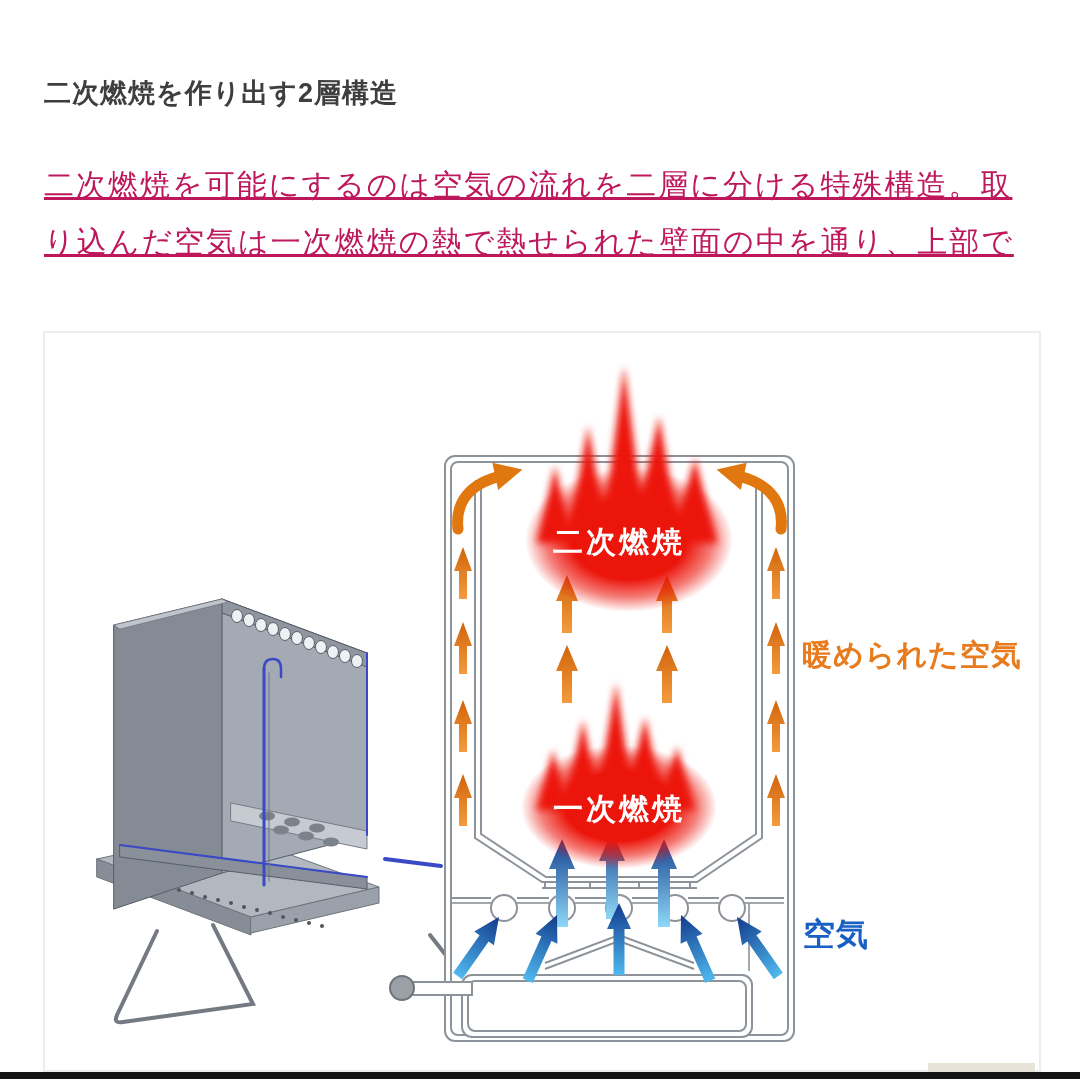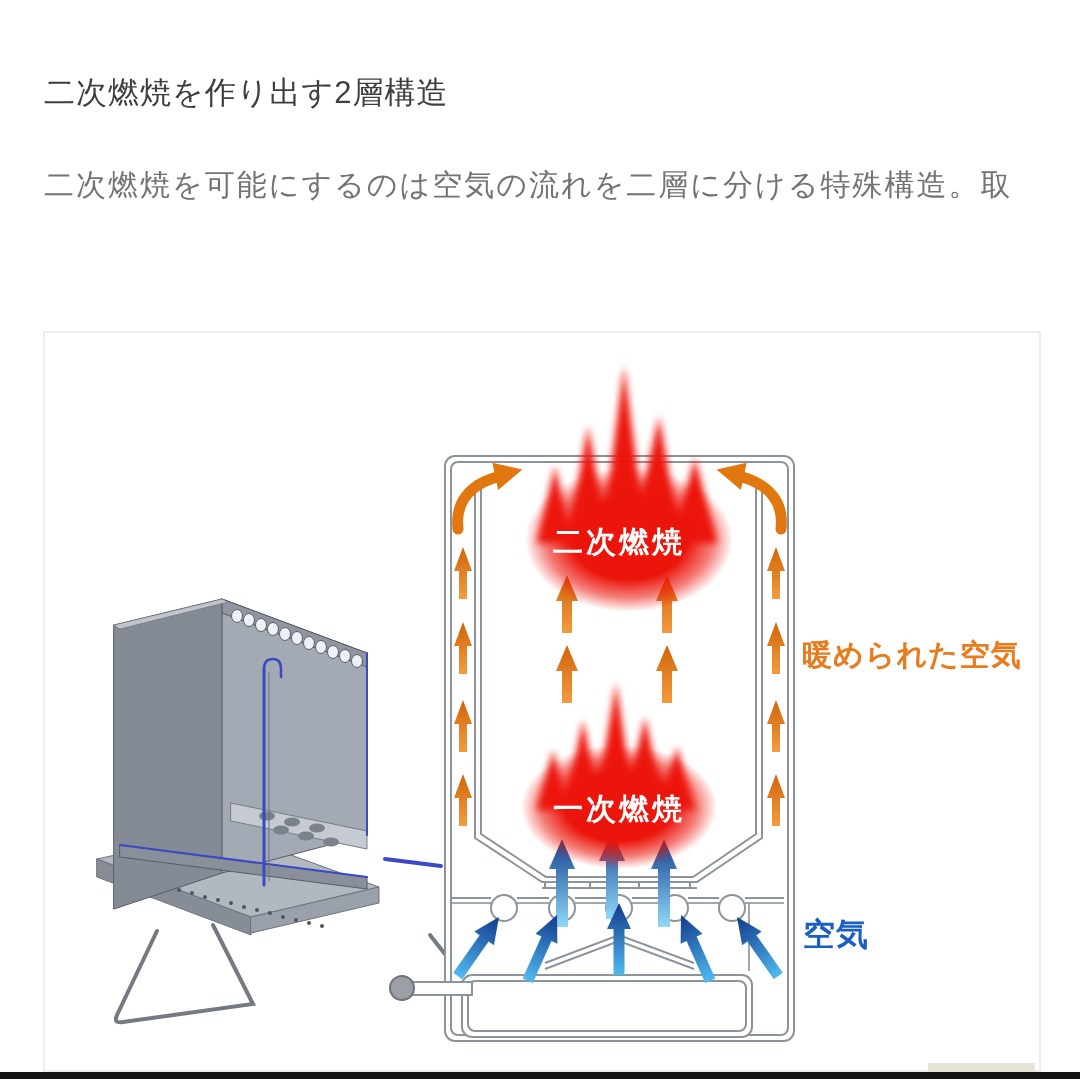--- a/index.html
+++ b/index.html
@@ -1,38 +1,39 @@
 <!DOCTYPE html>
 <html><head>
 <meta charset="utf-8">
 <style>
   html,body{margin:0;padding:0;background:#fff;}
   body{width:1080px;height:1079px;position:relative;overflow:hidden;
        font-family:"Liberation Sans",sans-serif;}
   .content{position:absolute;left:44px;top:0;width:994px;}
-  h1{margin:74px 0 0 0;font-size:31px;line-height:38px;font-weight:normal;
+  h1{margin:74px 0 0 0;font-size:27px;line-height:38px;font-weight:bold;
      color:#3e3e3e;letter-spacing:1px;}
-  .para{margin-top:44px;font-size:30px;line-height:57px;color:#737373;
-        letter-spacing:2px;}
+  .para{margin-top:44px;font-size:30px;line-height:57px;color:#be185d;
+        letter-spacing:2px;text-decoration:underline;}
   .figure-box{position:absolute;left:43px;top:331px;width:998px;height:741px;
         box-sizing:border-box;border:2px solid #ededed;background:#fff;}
   .figure-box svg{position:absolute;left:0;top:0;}
   .bottom-bar{position:absolute;left:0;bottom:0;width:1080px;height:7px;
         background:#151515;z-index:10;}
   .corner-tab{position:absolute;left:928px;bottom:7px;width:107px;height:9px;
         background:#e8e3d7;z-index:9;}
   text{font-family:"Liberation Sans",sans-serif;}
 </style>
 </head>
 <body>
 
 <div class="content">
   <h1>二次燃焼を作り出す2層構造</h1>
   <div class="para">
     <div>二次燃焼を可能にするのは空気の流れを二層に分ける特殊構造。取</div>
+    <div>り込んだ空気は一次燃焼の熱で熱せられた壁面の中を通り、上部で</div>
   </div>
 </div>
 
 <div class="figure-box">
 <svg width="994" height="737" viewBox="0 0 994 737">
   <defs>
     <linearGradient id="og" x1="0" y1="0" x2="0" y2="1">
       <stop offset="0" stop-color="#d0640a"></stop>
           <stop offset="1" stop-color="#f49b3f"></stop>
     </linearGradient>

